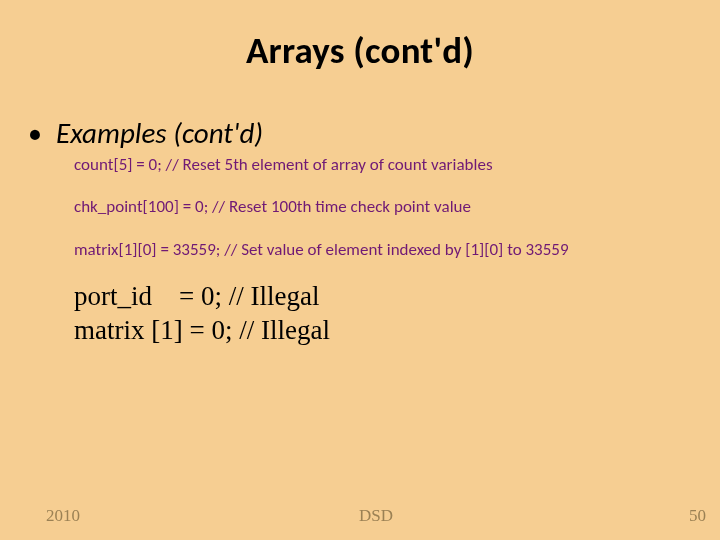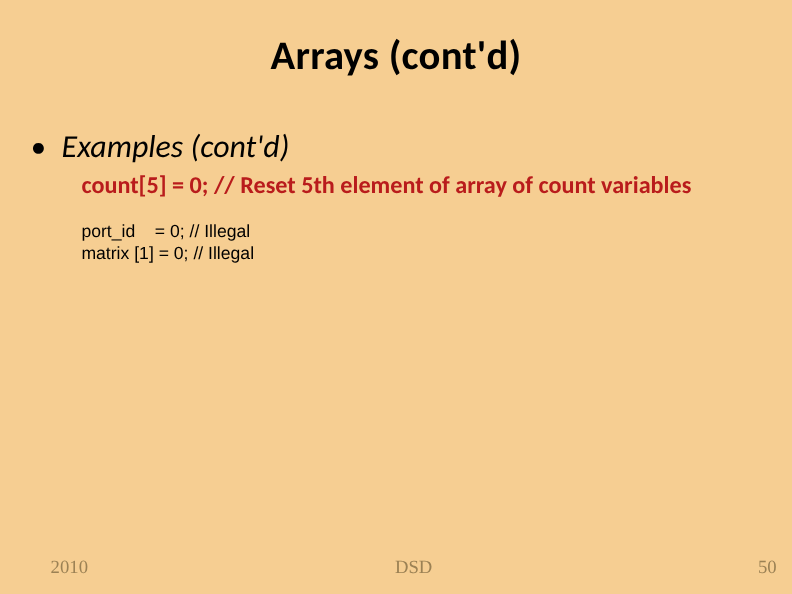--- a/index.html
+++ b/index.html
@@ -45,30 +45,29 @@
   .subhead {
     font-size: 29px;
     color: #000;
     font-style: italic;
   }
   .examples {
     padding-left: 46px;
     padding-top: 4px;
   }
   .ex {
-    font-size: 22px;
-    color: #b91c1c;
+    font-size: 17px;
+    color: #701a75;
     line-height: 1.2;
     margin-bottom: 22px;
     white-space: nowrap;
-    font-weight: bold;
   }
   .mono-block {
-    font-family: Liberation Sans, sans-serif;
-    font-size: 16px;
+    font-family: Liberation Serif, serif;
+    font-size: 27px;
     color: #000;
     line-height: 1.25;
     white-space: pre;
     margin-top: -2px;
   }
   .footer {
     position: absolute;
     left: 16px;
     bottom: 14px;
     width: 720px;
@@ -102,20 +101,22 @@
 
   <div class="content">
 
     <div class="subhead-row">
       <span class="bullet">•</span>
       <span class="subhead">Examples (cont'd)</span>
     </div>
 
     <div class="examples">
       <div class="ex">count[5] = 0; // Reset 5th element of array of count variables</div>
+      <div class="ex">chk_point[100] = 0; // Reset 100th time check point value</div>
+      <div class="ex">matrix[1][0] = 33559; // Set value of element indexed by [1][0] to 33559</div>
       <div class="mono-block">port_id    = 0; // Illegal
 matrix [1] = 0; // Illegal</div>
     </div>
 
   </div>
 
   <div class="footer">
     <span class="fl">2010</span>
     <span class="fc">DSD</span>
     <span class="fr">50</span>

